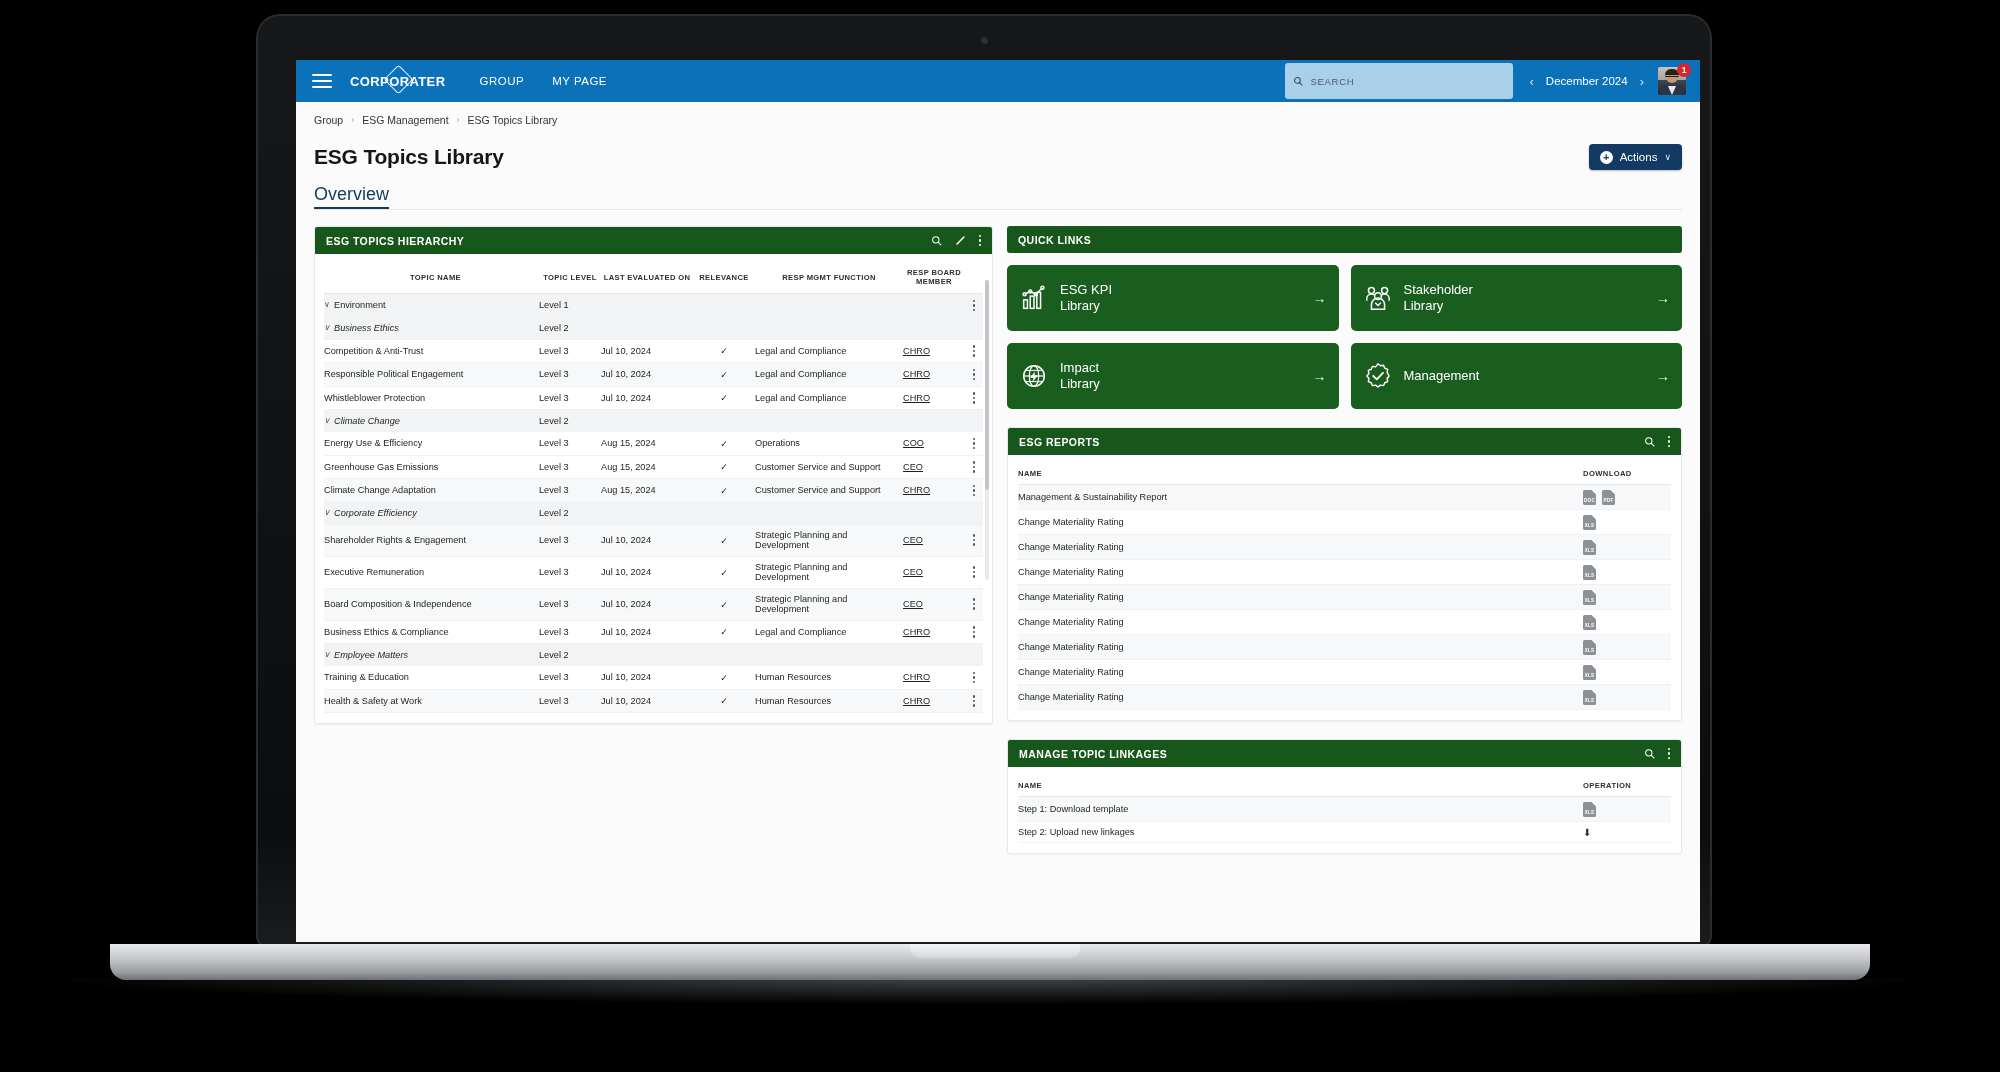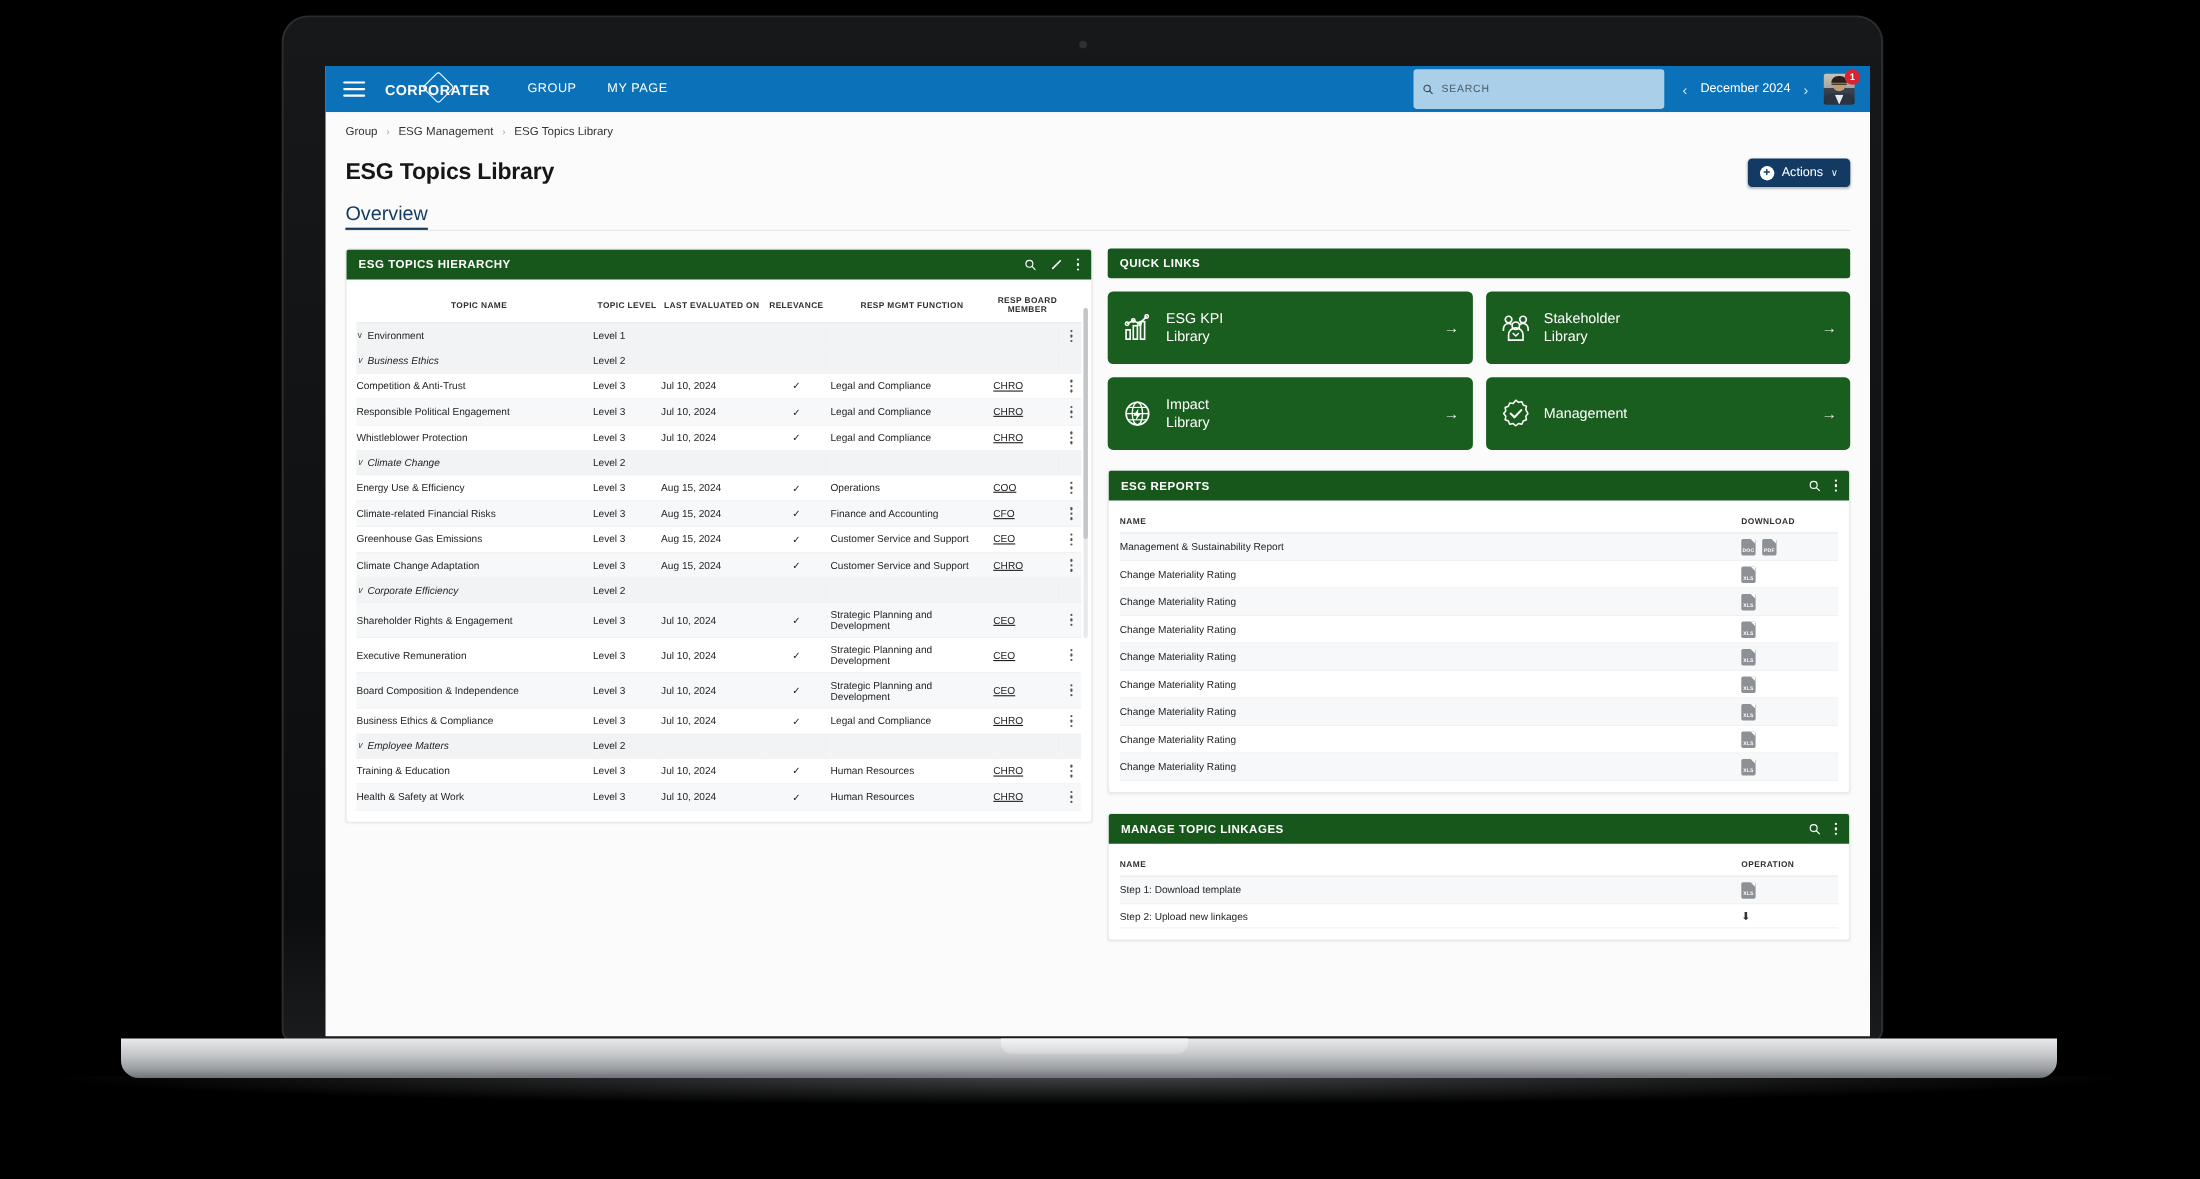--- a/index.html
+++ b/index.html
@@ -461,35 +461,20 @@
                       <td>Operations</td>
                       <td><span class="board-link">COO</span></td>
                       <td class="row-kebab">
                         <span class="kebab" style="align-items:center">
                           <i></i>
                           <i></i>
                           <i></i>
                         </span>
                       </td>
                     </tr>
-                    <tr class="alt">
-                      <td class="ind3"><span>Climate-related Financial Risks</span></td>
-                      <td>Level 3</td>
-                      <td>Aug 15, 2024</td>
-                      <td class="chk">✓</td>
-                      <td>Finance and Accounting</td>
-                      <td><span class="board-link">CFO</span></td>
-                      <td class="row-kebab">
-                        <span class="kebab" style="align-items:center">
-                          <i></i>
-                          <i></i>
-                          <i></i>
-                        </span>
-                      </td>
-                    </tr>
                     <tr>
                       <td class="ind3"><span>Greenhouse Gas Emissions</span></td>
                       <td>Level 3</td>
                       <td>Aug 15, 2024</td>
                       <td class="chk">✓</td>
                       <td>Customer Service and Support</td>
                       <td><span class="board-link">CEO</span></td>
                       <td class="row-kebab">
                         <span class="kebab" style="align-items:center">
                           <i></i>

